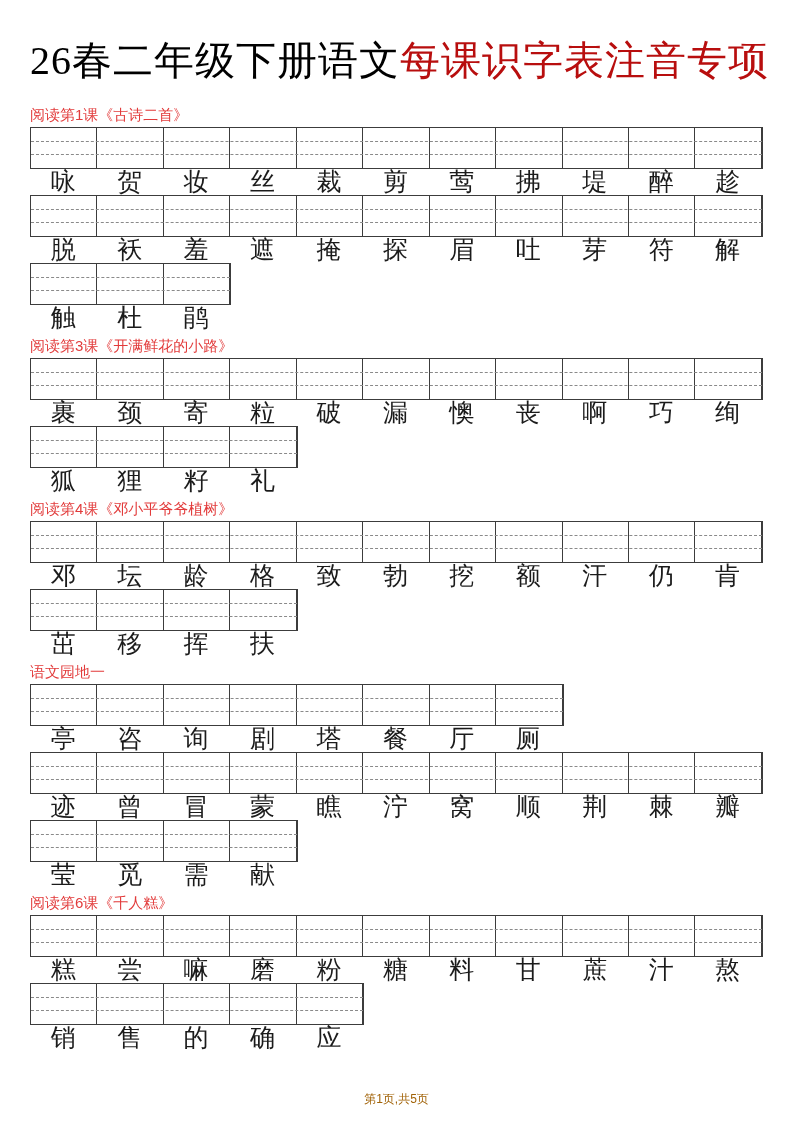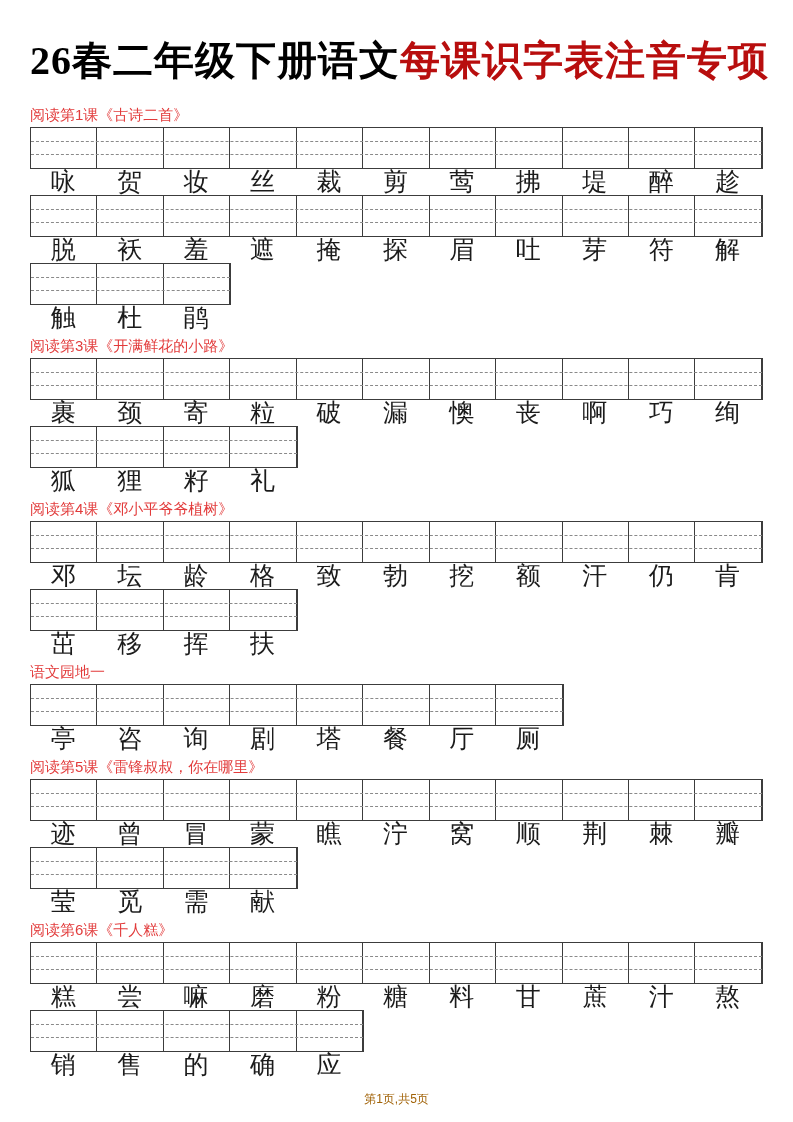--- a/index.html
+++ b/index.html
@@ -14,21 +14,21 @@
   html,body{background:#ffffff;}
   .page{
     width:793px;height:1122px;margin:0 auto;position:relative;
     background:#ffffff;overflow:hidden;
     padding:38px 30px 0 30px;
     font-family:"Liberation Sans","DejaVu Sans",sans-serif;
   }
   .title{
     text-align:center;
     font-family:"Liberation Serif","DejaVu Serif",serif;
-    font-weight:bold;font-size:40px;line-height:1.15;
+    font-weight:normal;font-size:40px;line-height:1.15;
     letter-spacing:1px;white-space:nowrap;
     margin-bottom:22px;color:#000;
   }
   .title .red{color:var(--title-red);}
   .sec-header{
     color:var(--header-red);
     font-size:15px;font-weight:normal;
     margin:6px 0 3px 0;line-height:18px;
   }
   .grid-row{
@@ -244,21 +244,20 @@
           <div class="ccell">咨</div>
           <div class="ccell">询</div>
           <div class="ccell">剧</div>
           <div class="ccell">塔</div>
           <div class="ccell">餐</div>
           <div class="ccell">厅</div>
           <div class="ccell">厕</div>
         </div>
       </section>
       <section>
-        <div class="sec-header">阅读第5课《雷锋叔叔，你在哪里》</div>
         <div class="grid-row" style="width: 732.95px;">
           <div class="gcell"></div>
           <div class="gcell"></div>
           <div class="gcell"></div>
           <div class="gcell"></div>
           <div class="gcell"></div>
           <div class="gcell"></div>
           <div class="gcell"></div>
           <div class="gcell"></div>
           <div class="gcell"></div>

